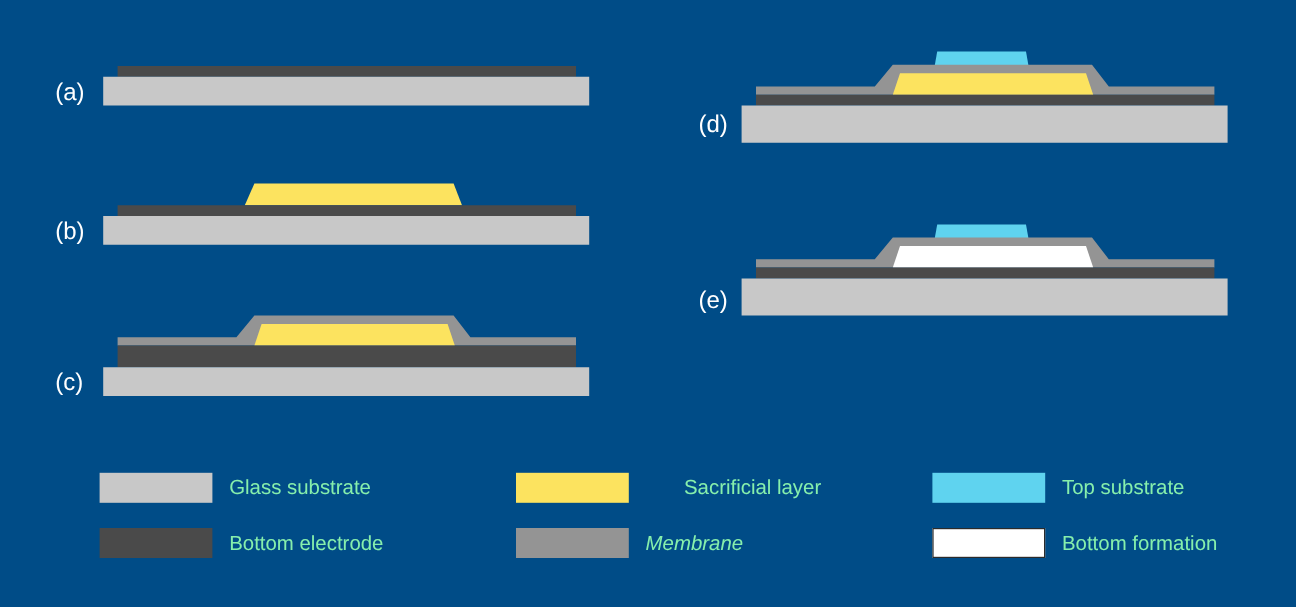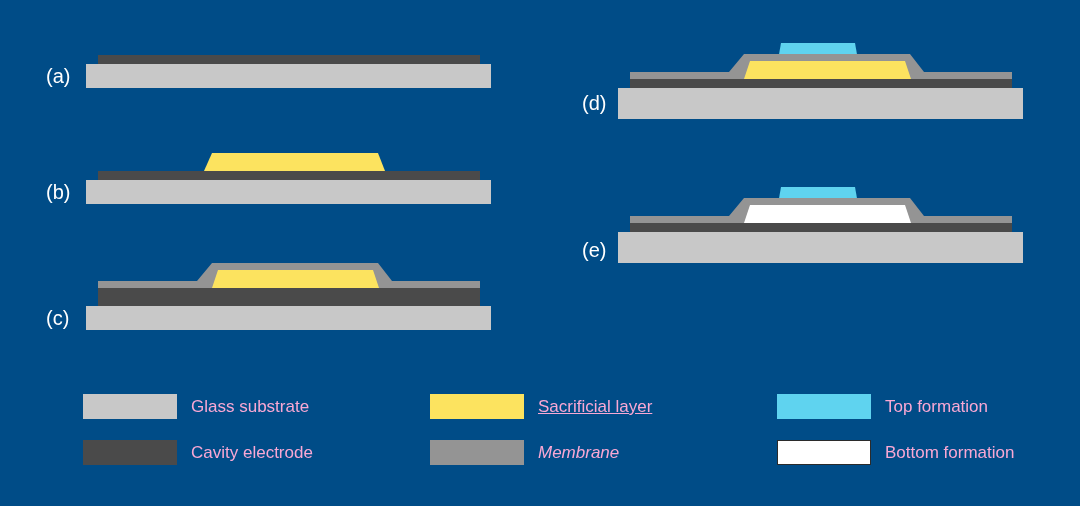--- a/index.html
+++ b/index.html
@@ -28,21 +28,21 @@
   }
   .panel-label {
     font-family: "Liberation Sans", sans-serif;
     font-size: 20px;
     fill: #ffffff;
   }
   .legend-label {
     position: absolute;
     font-family: "Liberation Sans", sans-serif;
     font-size: 17px;
-    color: #f9a8d4;
+    color: #86efac;
     white-space: nowrap;
     line-height: 1;
   }
   .legend-swatch {
     position: absolute;
     box-sizing: border-box;
   }
 </style>
 </head>
 <body>
@@ -91,29 +91,29 @@
     </g>
 
   </svg>
 
   <div>
 
     <div class="legend-swatch" style="left:83px; top:394px; width:94px; height:25px; background:#c8c8c8;"></div>
     <div class="legend-label" style="left:191px; top:398px;">Glass substrate</div>
 
     <div class="legend-swatch" style="left:83px; top:440px; width:94px; height:25px; background:#4a4a4a;"></div>
-    <div class="legend-label" style="left:191px; top:444px;">Cavity electrode</div>
+    <div class="legend-label" style="left:191px; top:444px;">Bottom electrode</div>
 
     <div class="legend-swatch" style="left:430px; top:394px; width:94px; height:25px; background:#fce35f;"></div>
-    <div class="legend-label" style="left:538px; top:398px;text-decoration:underline;">Sacrificial layer</div>
+    <div class="legend-label" style="left:570px; top:398px;">Sacrificial layer</div>
 
     <div class="legend-swatch" style="left:430px; top:440px; width:94px; height:25px; background:#949494;"></div>
     <div class="legend-label" style="left:538px; top:444px;font-style:italic;">Membrane</div>
 
     <div class="legend-swatch" style="left:777px; top:394px; width:94px; height:25px; background:#5fd3ef;"></div>
-    <div class="legend-label" style="left:885px; top:398px;">Top formation</div>
+    <div class="legend-label" style="left:885px; top:398px;">Top substrate</div>
 
     <div class="legend-swatch" style="left:777px; top:440px; width:94px; height:25px; background:#ffffff; border:1px solid #2b2b2b;"></div>
     <div class="legend-label" style="left:885px; top:444px;">Bottom formation</div>
 
   </div>
 
 </div>
 
 </body></html>

